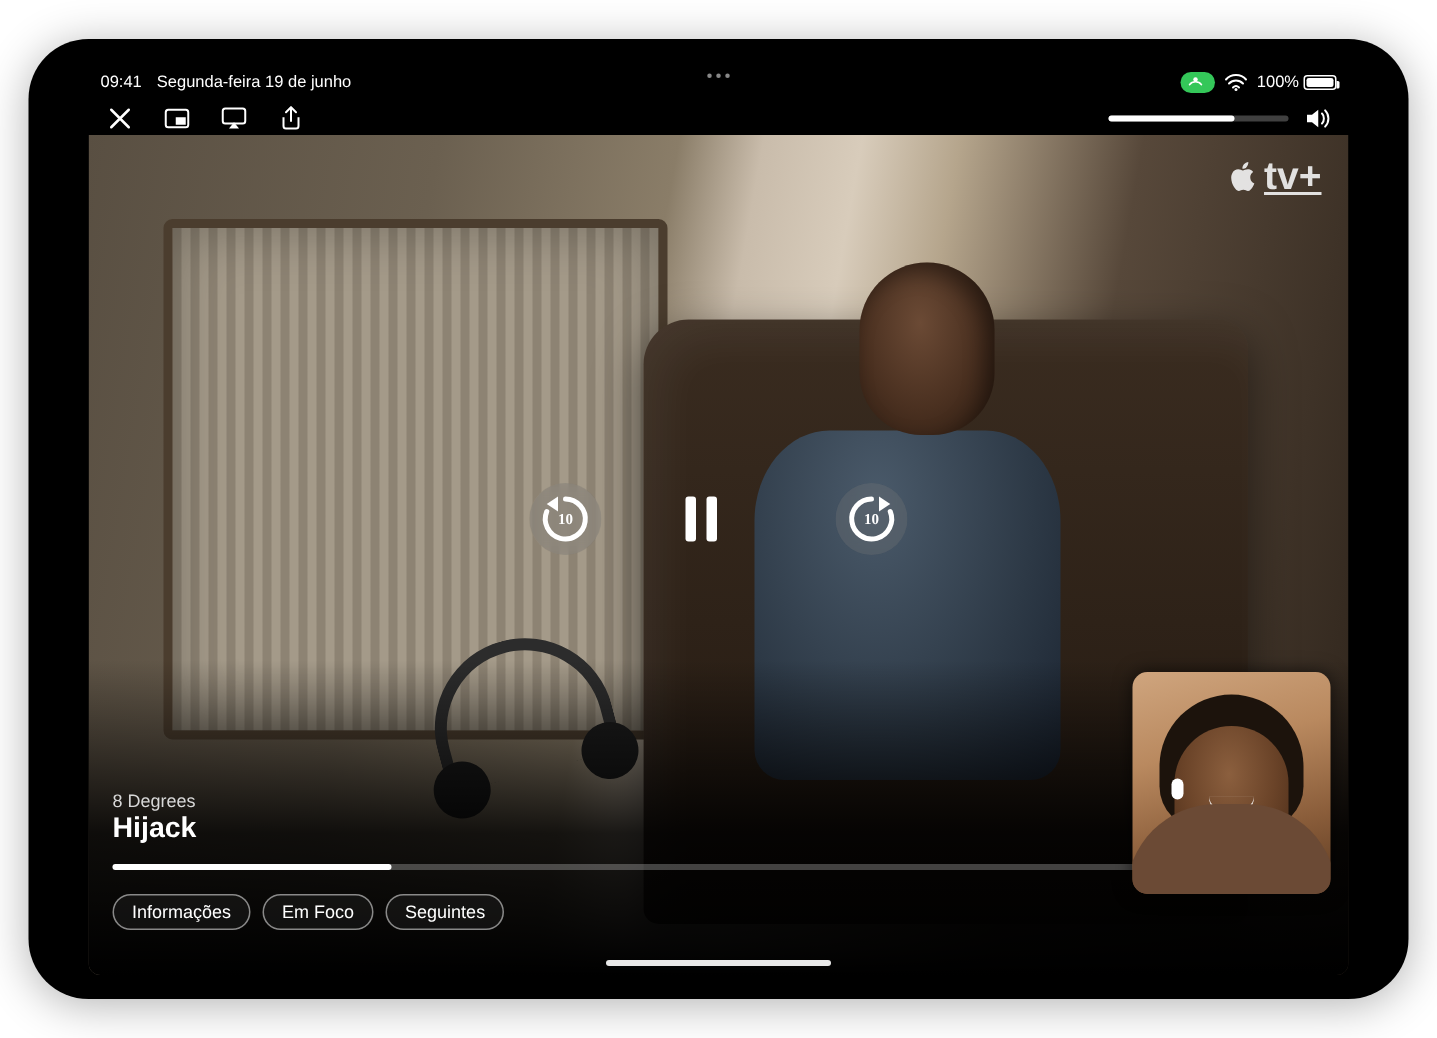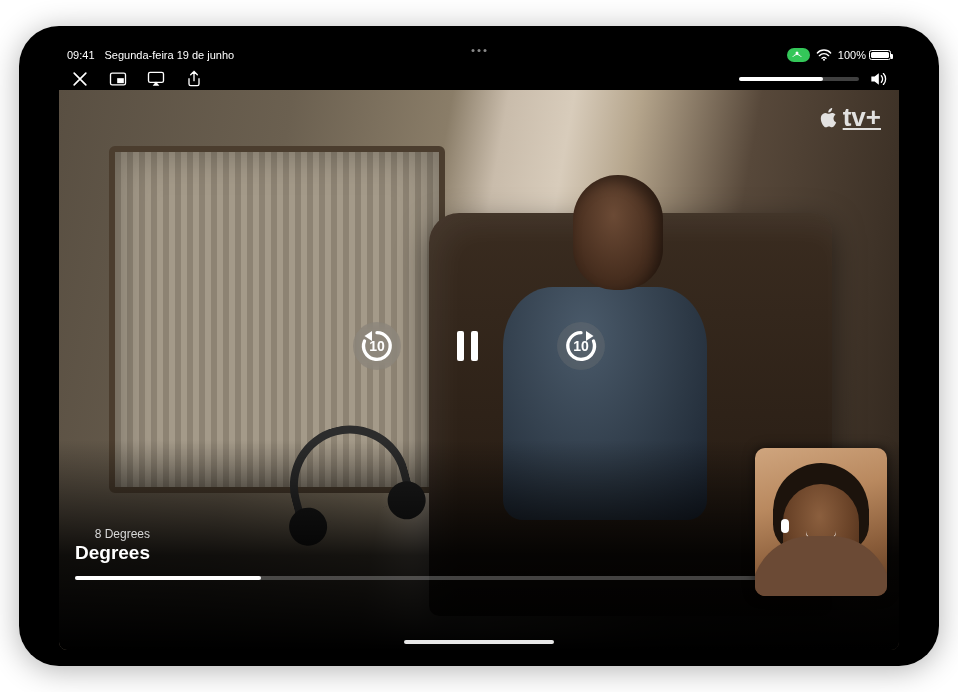--- a/index.html
+++ b/index.html
@@ -9,21 +9,20 @@
     font-family: -apple-system, "Helvetica Neue", Arial, sans-serif;
     display: flex; align-items: center; justify-content: center;
   }
   .device-frame {
     width: 920px; height: 640px;
     background: #000;
     border-radius: 40px;
     padding: 16px 40px 16px 40px;
     position: relative;
     box-shadow: 0 4px 30px rgba(0,0,0,0.3);
-    text-align: right;
   }
   .screen {
     width: 100%; height: 100%;
     background: #000;
     border-radius: 8px;
     position: relative;
     overflow: hidden;
   }
   
   .status-bar {
@@ -154,21 +153,21 @@
   }
   .circle-btn {
     width: 48px; height: 48px; border-radius: 50%;
     display: flex; align-items: center; justify-content: center;
     color: #fff; cursor: pointer;
     background: rgba(120,120,120,0.3);
     backdrop-filter: blur(4px);
     position: relative;
   }
   .circle-btn .num {
-    position: absolute; font-size: 14px; font-weight: 600;
+    position: absolute; font-size: 10px; font-weight: 600; font-family: Liberation Serif, serif;
   }
   .pause-btn { background: transparent; width: 44px; }
   .pause-btn .bar {
     width: 7px; height: 30px; background: #fff; border-radius: 2px;
   }
   .pause-btn { display: flex; gap: 7px; }
 
   
   .meta {
     position: absolute; left: 16px; bottom: 86px; z-index: 22;
@@ -362,30 +361,35 @@
         <svg viewBox="0 0 24 24" width="40" height="40">
             <path d="M12 4 a8 8 0 1 0 7.5 5" stroke="#fff" stroke-width="2" fill="none" stroke-linecap="round"></path>
             <path d="M15 3 L19.5 6 L15 9 Z" fill="#fff"></path>
           </svg>
         <span class="num">10</span>
       </div>
     </div>
 
     <div class="meta">
       <div class="episode">8 Degrees</div>
-      <div class="show-title">Degrees</div>
+      <div class="show-title">Hijack</div>
     </div>
 
     <div class="scrubber">
       <div class="scrub-track">
         <div class="scrub-fill" style="width:23%"></div>
       </div>
       <div class="time-remaining">09:23</div>
     </div>
 
+    <div class="bottom-pills">
+      <div class="pill-btn">Informações</div>
+      <div class="pill-btn">Em Foco</div>
+      <div class="pill-btn">Seguintes</div>
+    </div>
 
     <div class="pip" aria-label="Self view">
       <div class="hair"></div>
       <div class="face"></div>
       <div class="smile"></div>
       <div class="earbud"></div>
       <div class="shoulders"></div>
     </div>
 
     <div class="home-indicator"></div>

